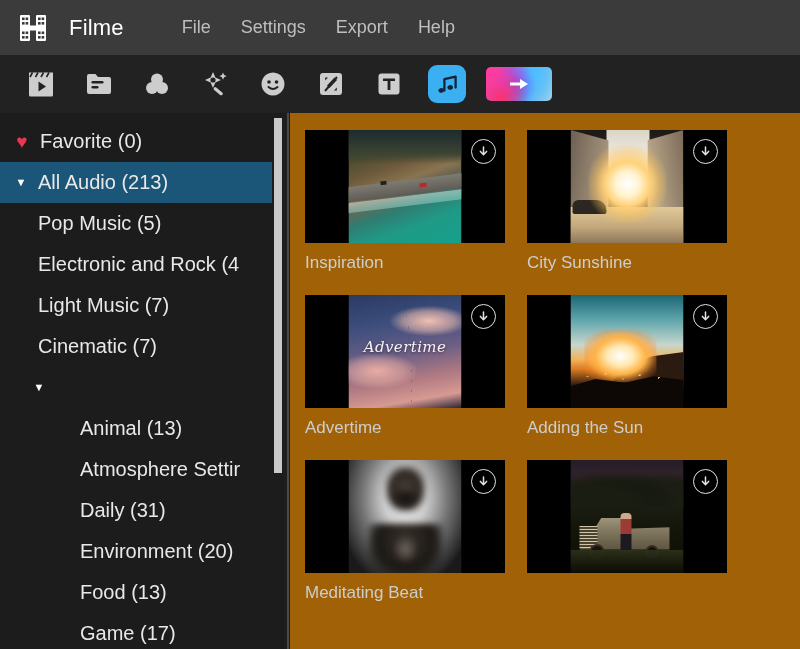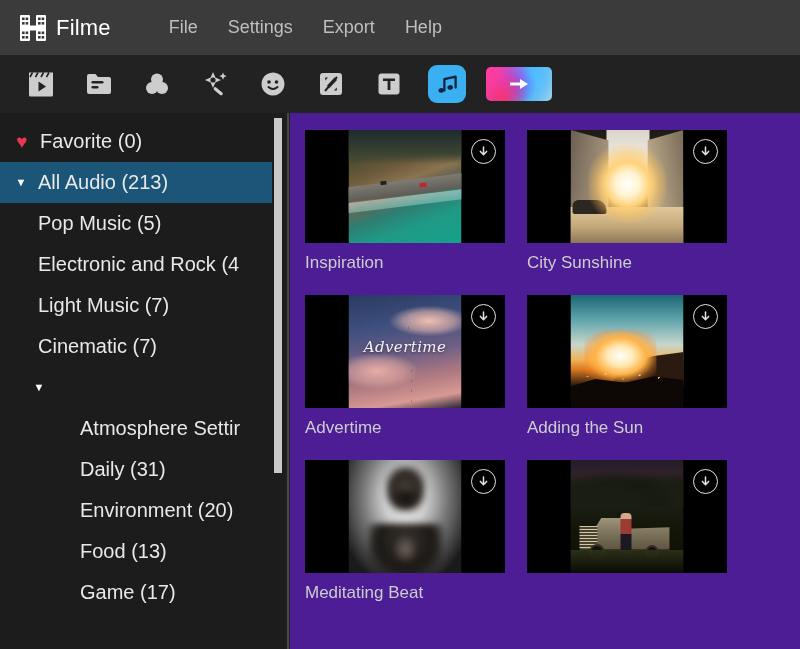--- a/index.html
+++ b/index.html
@@ -10,21 +10,21 @@
     overflow: hidden;
   }
   #app { position: relative; width: 800px; height: 649px; background: #1e1e1e; }
 
   
   .titlebar {
     position: absolute; left: 0; top: 0; width: 800px; height: 55px;
     background: #3b3b3b;
     display: flex; align-items: center;
   }
-  .brand { display: flex; align-items: center; gap: 8px; margin-left: 18px; }
+  .brand { display: flex; align-items: center; gap: 21px; margin-left: 18px; }
   .brand-logo { width: 30px; height: 30px; display: block; }
   .brand-name {
     color: #ffffff; font-size: 22px; letter-spacing: .2px;
   }
   .menu { display: flex; align-items: flex-start; gap: 30px; margin-left: 58px; }
   .menu-item {
     color: #bfbfbf; font-size: 18px; cursor: pointer; white-space: nowrap;
   }
 
   
@@ -88,21 +88,21 @@
     cursor: pointer;
   }
   .divider {
     position: absolute; left: 287px; top: 113px; width: 2px; height: 536px;
     background: #4a4a4a;
   }
 
   
   .content {
     position: absolute; left: 290px; top: 113px; width: 510px; height: 536px;
-    background: #4c1d95; overflow: hidden;
+    background: #a16207; overflow: hidden;
   }
   .grid {
     position: relative; padding: 17px 0 0 15px;
     display: flex; flex-wrap: wrap; gap: 22px 22px;
   }
   .card { width: 200px; cursor: pointer; }
   .thumb-wrap {
     position: relative; width: 200px; height: 113px;
     background: #000000; overflow: hidden;
   }
@@ -461,20 +461,23 @@
         <div class="tree-row lvl1">
           <span class="label">Light Music (7)</span>
         </div>
         <div class="tree-row lvl1">
           <span class="label">Cinematic (7)</span>
         </div>
         <div class="tree-row lvl1">
           <span class="caret">▼</span>
         </div>
         <div class="tree-row lvl2">
+          <span class="label">Animal (13)</span>
+        </div>
+        <div class="tree-row lvl2">
           <span class="label">Atmosphere Settir</span>
         </div>
         <div class="tree-row lvl2">
           <span class="label">Daily (31)</span>
         </div>
         <div class="tree-row lvl2">
           <span class="label">Environment (20)</span>
         </div>
         <div class="tree-row lvl2">
           <span class="label">Food (13)</span>

